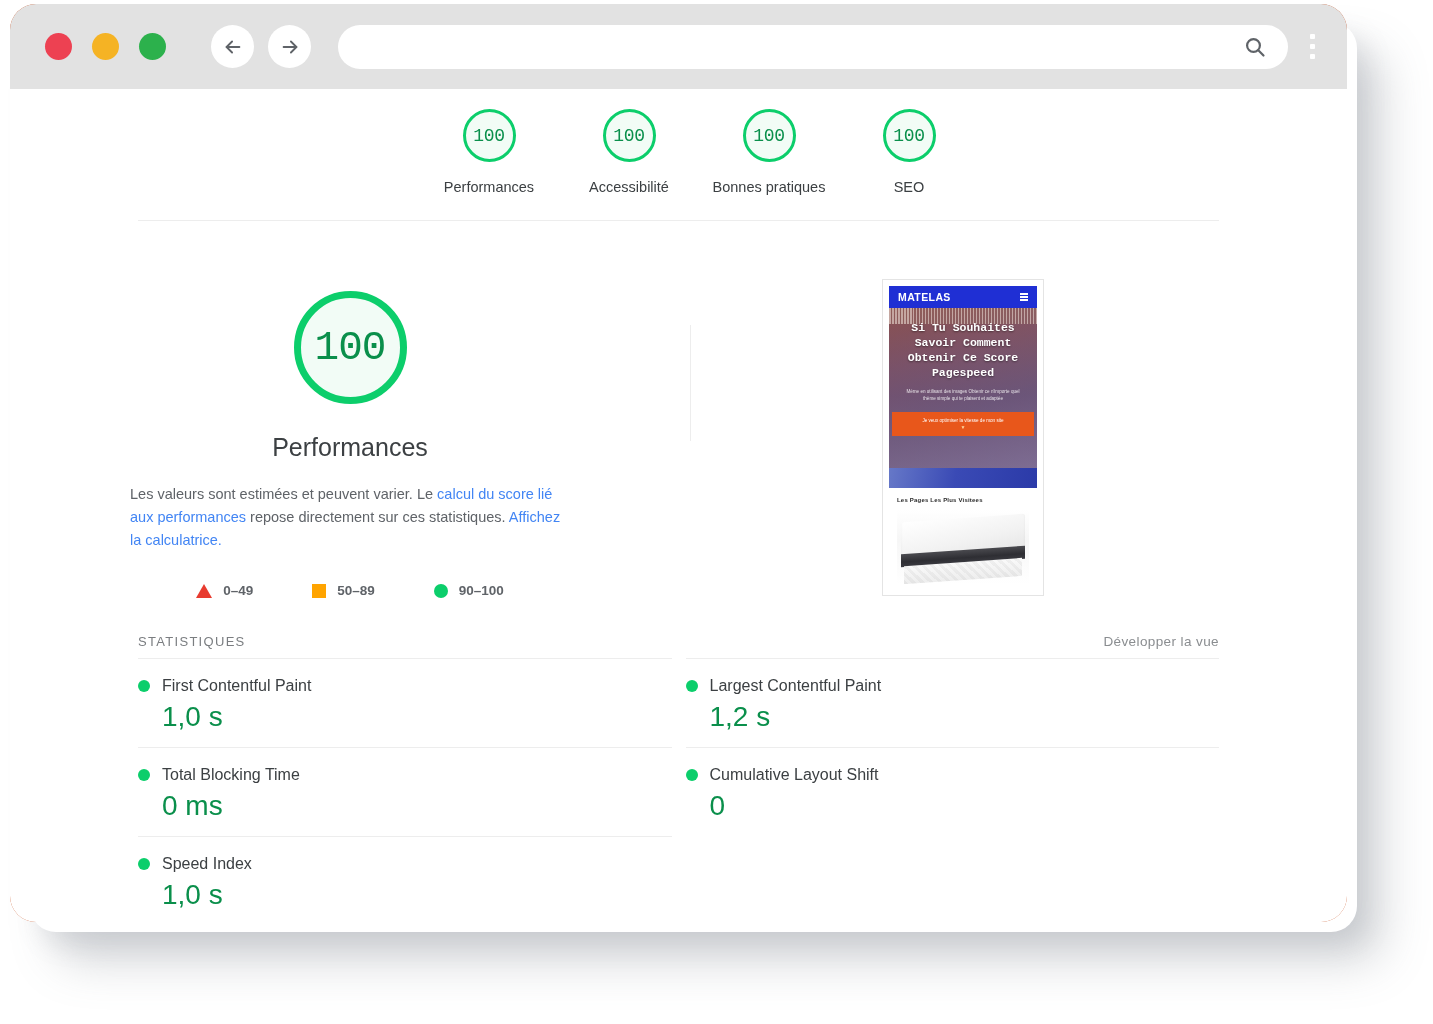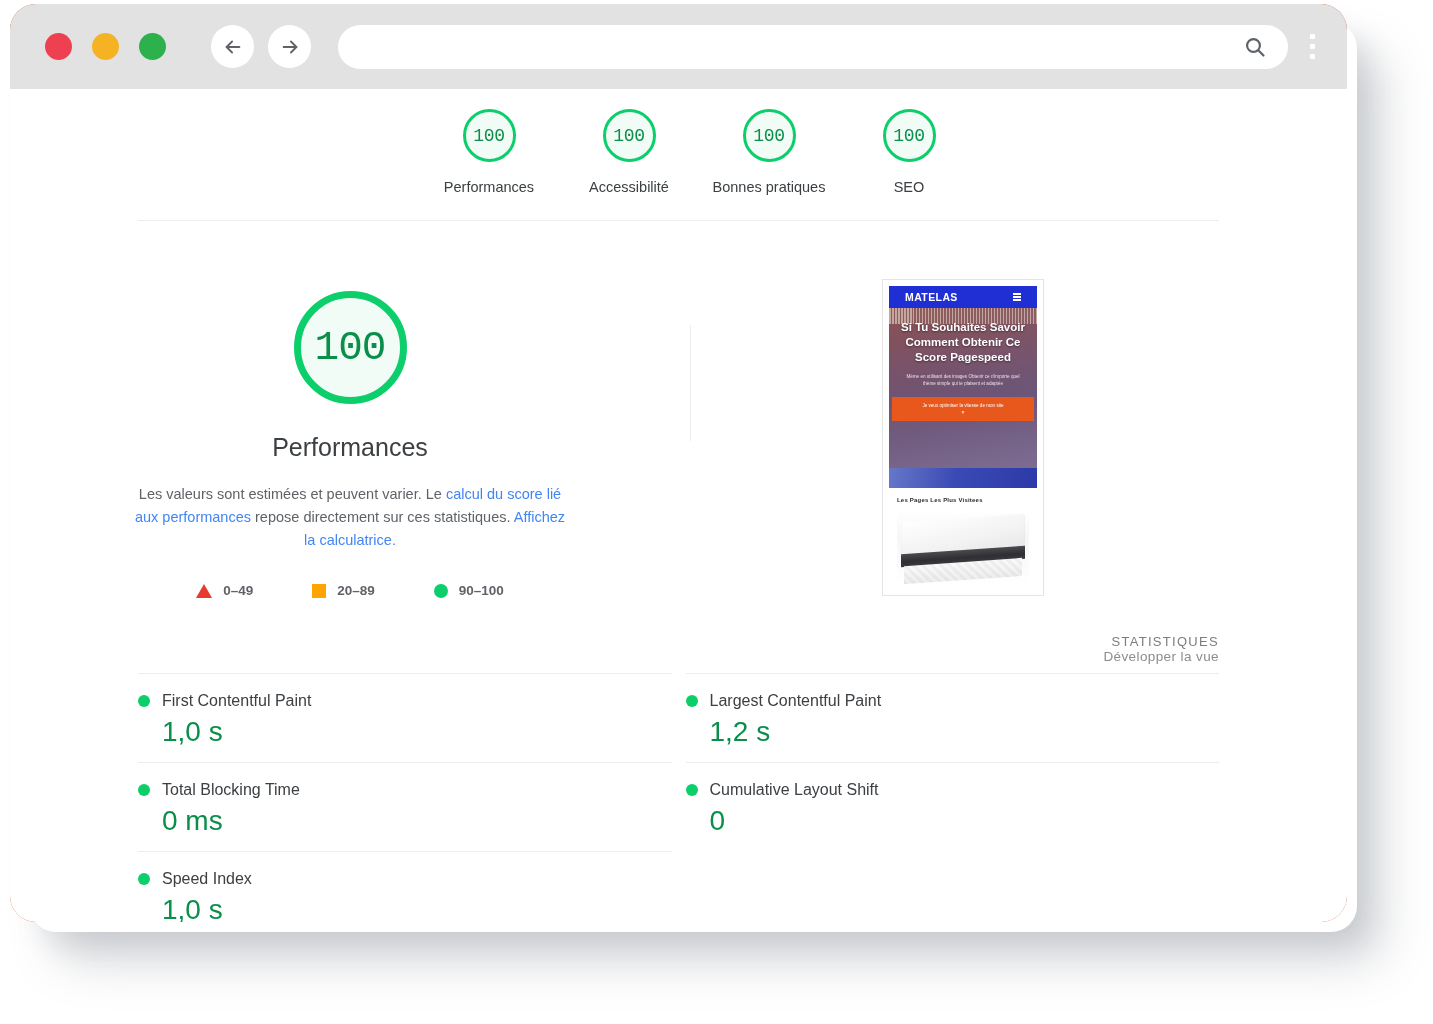--- a/index.html
+++ b/index.html
@@ -221,21 +221,20 @@
   .hero-title {
     margin-top: 29px;
     font-size: 25px;
     color: #3c4043;
     font-weight: normal;
   }
 
   .hero-desc {
     margin-top: 21px;
     width: 440px;
-    text-align: center;
     font-size: 14.5px;
     line-height: 23px;
     color: #5f6368;
   }
   .hero-desc a {
     color: #4285f4;
     text-decoration: none;
   }
 
   .legend-row {
@@ -302,21 +301,21 @@
     overflow: hidden;
     position: relative;
     background: #ffffff;
   }
   .th-header {
     height: 22px;
     background: #1f2fd4;
     display: flex;
     align-items: center;
     justify-content: space-between;
-    padding: 0 16px;
+    padding: 0 9px;
   }
   .th-logo {
     color: #ffffff;
     font-size: 10.5px;
     font-weight: bold;
     letter-spacing: 0.4px;
   }
   .th-burger {
     display: flex;
     flex-direction: column;
@@ -350,20 +349,21 @@
   }
   .th-headline {
     position: relative;
     color: #ffffff;
     font-size: 11.5px;
     font-weight: bold;
     line-height: 15px;
     text-align: center;
     width: 135px;
     text-shadow: 0 1px 2px rgba(0,0,0,0.45);
+    font-family: Liberation Mono, monospace;
   }
   .th-sub {
     position: relative;
     margin-top: 8px;
     width: 125px;
     text-align: center;
     color: rgba(255,255,255,0.82);
     font-size: 4.6px;
     line-height: 7px;
   }
@@ -437,22 +437,21 @@
   }
 
   
   .stats-section {
     padding: 0 128px;
     margin-top: 36px;
   }
   .stats-head {
     display: flex;
     justify-content: space-between;
-    align-items: flex-end;
-    flex-direction: column;
+    align-items: flex-start;
   }
   .stats-title {
     font-size: 13px;
     letter-spacing: 1.3px;
     color: #7a7d80;
   }
   .stats-expand {
     font-size: 13.5px;
     letter-spacing: 0.4px;
     color: #8a8d90;
@@ -592,21 +591,21 @@
 
           <p class="hero-desc"><span>Les valeurs sont estimées et peuvent varier. Le </span><a href="#">calcul du score lié aux performances</a><span> repose directement sur ces statistiques. </span><a href="#">Affichez la calculatrice.</a></p>
 
           <div class="legend-row">
             <div class="legend-item">
               <span class="sw-triangle"></span>
               <span class="legend-label">0–49</span>
             </div>
             <div class="legend-item">
               <span class="sw-square"></span>
-              <span class="legend-label">20–89</span>
+              <span class="legend-label">50–89</span>
             </div>
             <div class="legend-item">
               <span class="sw-circle"></span>
               <span class="legend-label">90–100</span>
             </div>
           </div>
         </div>
 
         <div class="hero-vdivider"></div>
 

